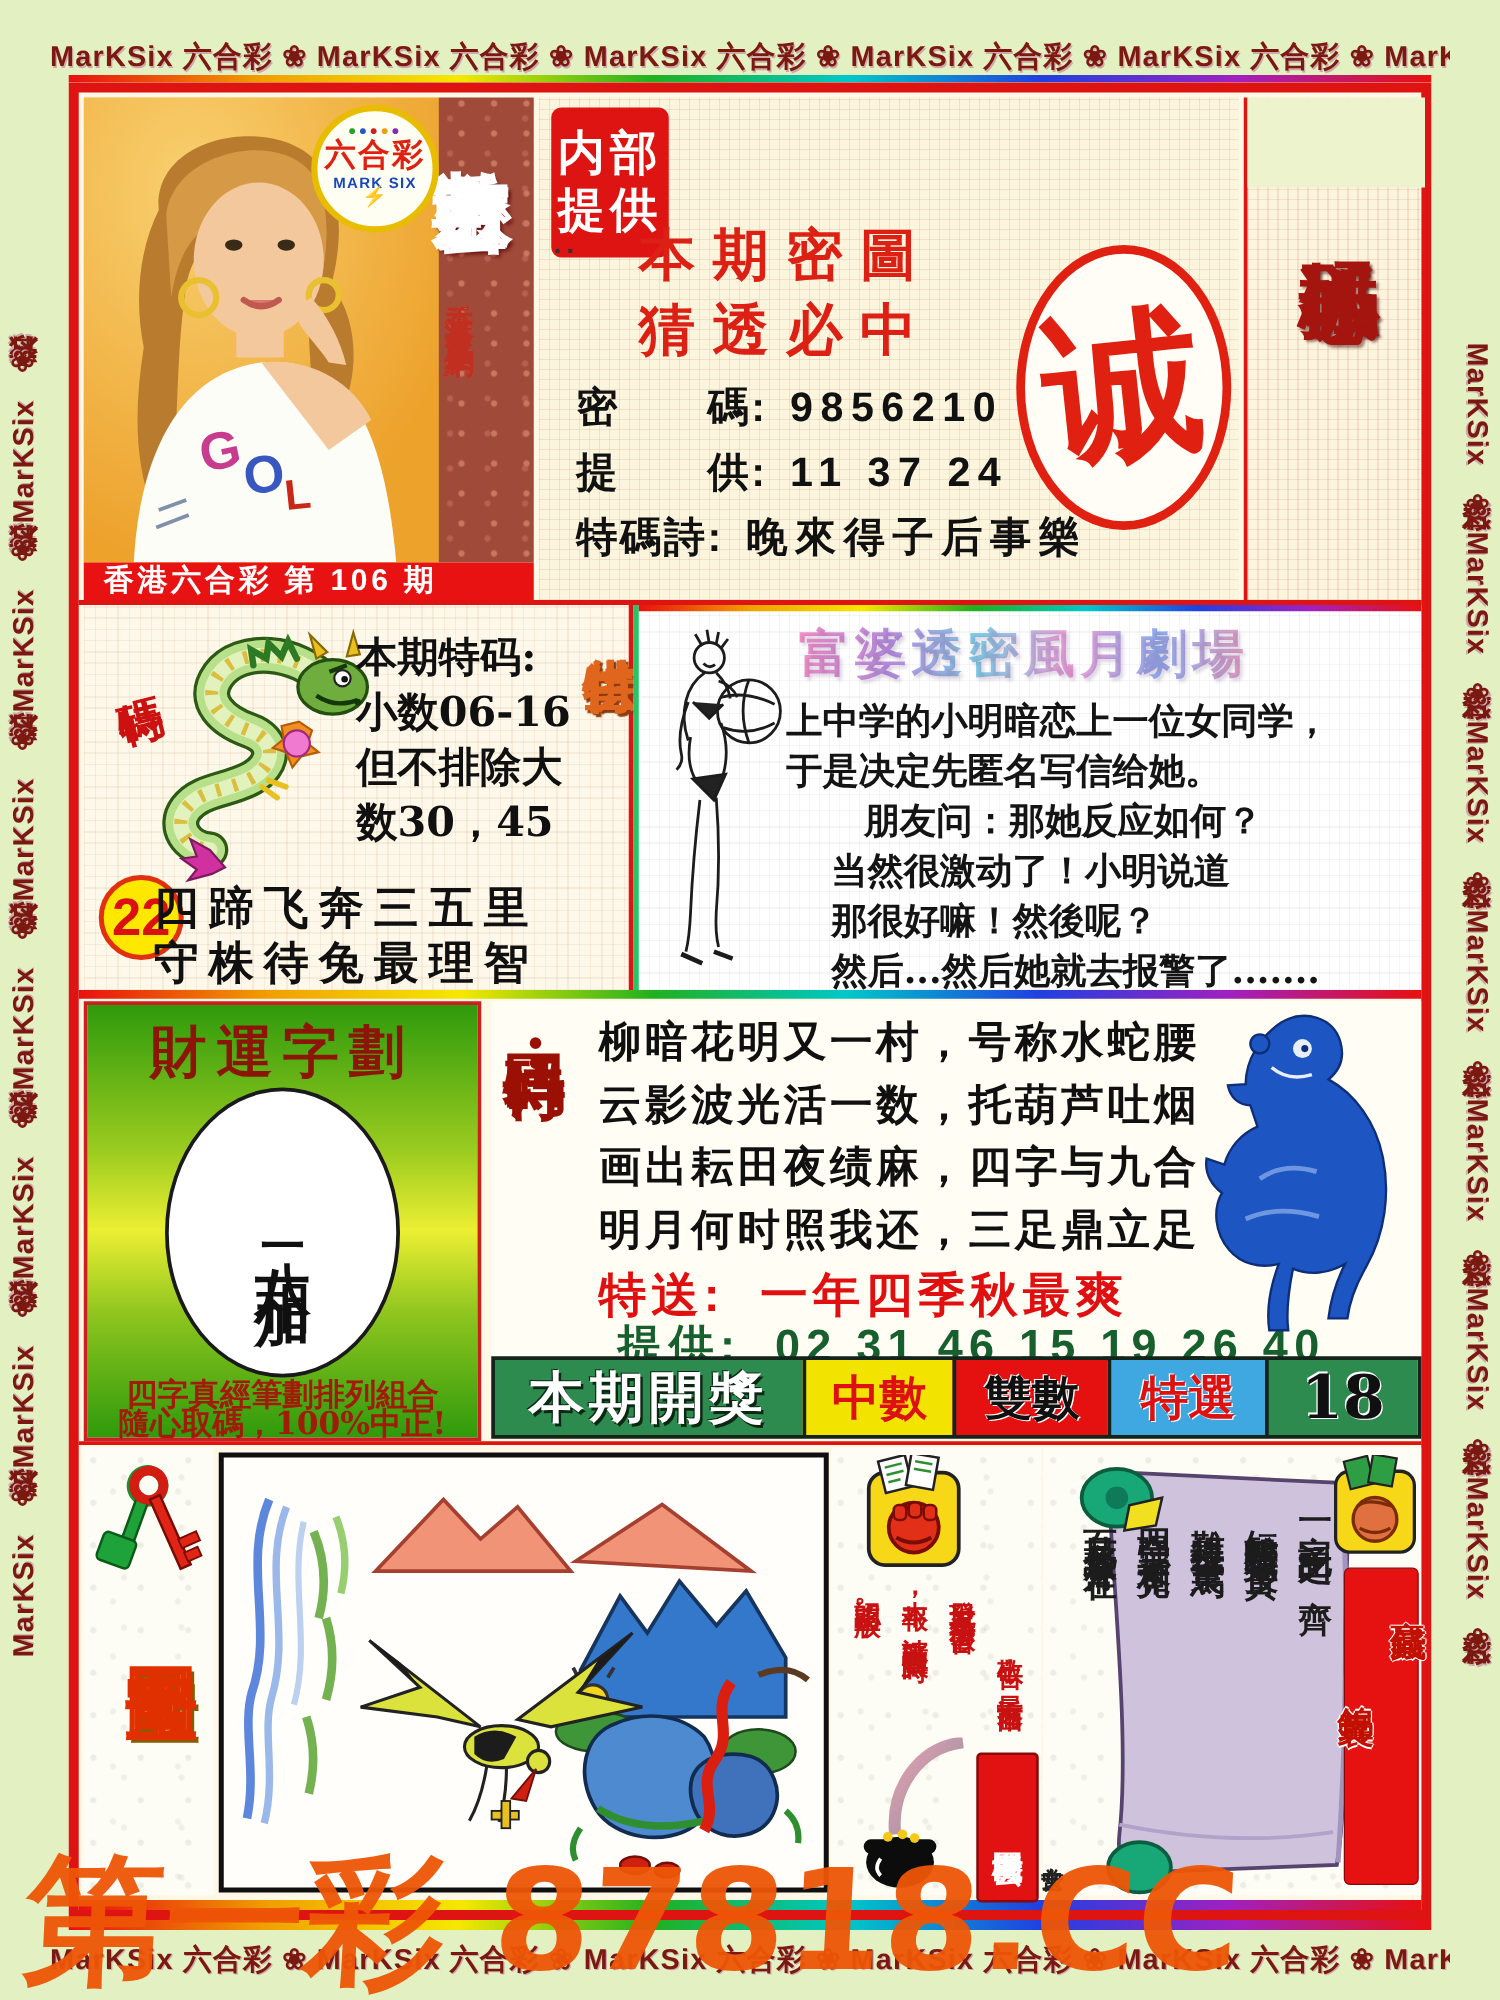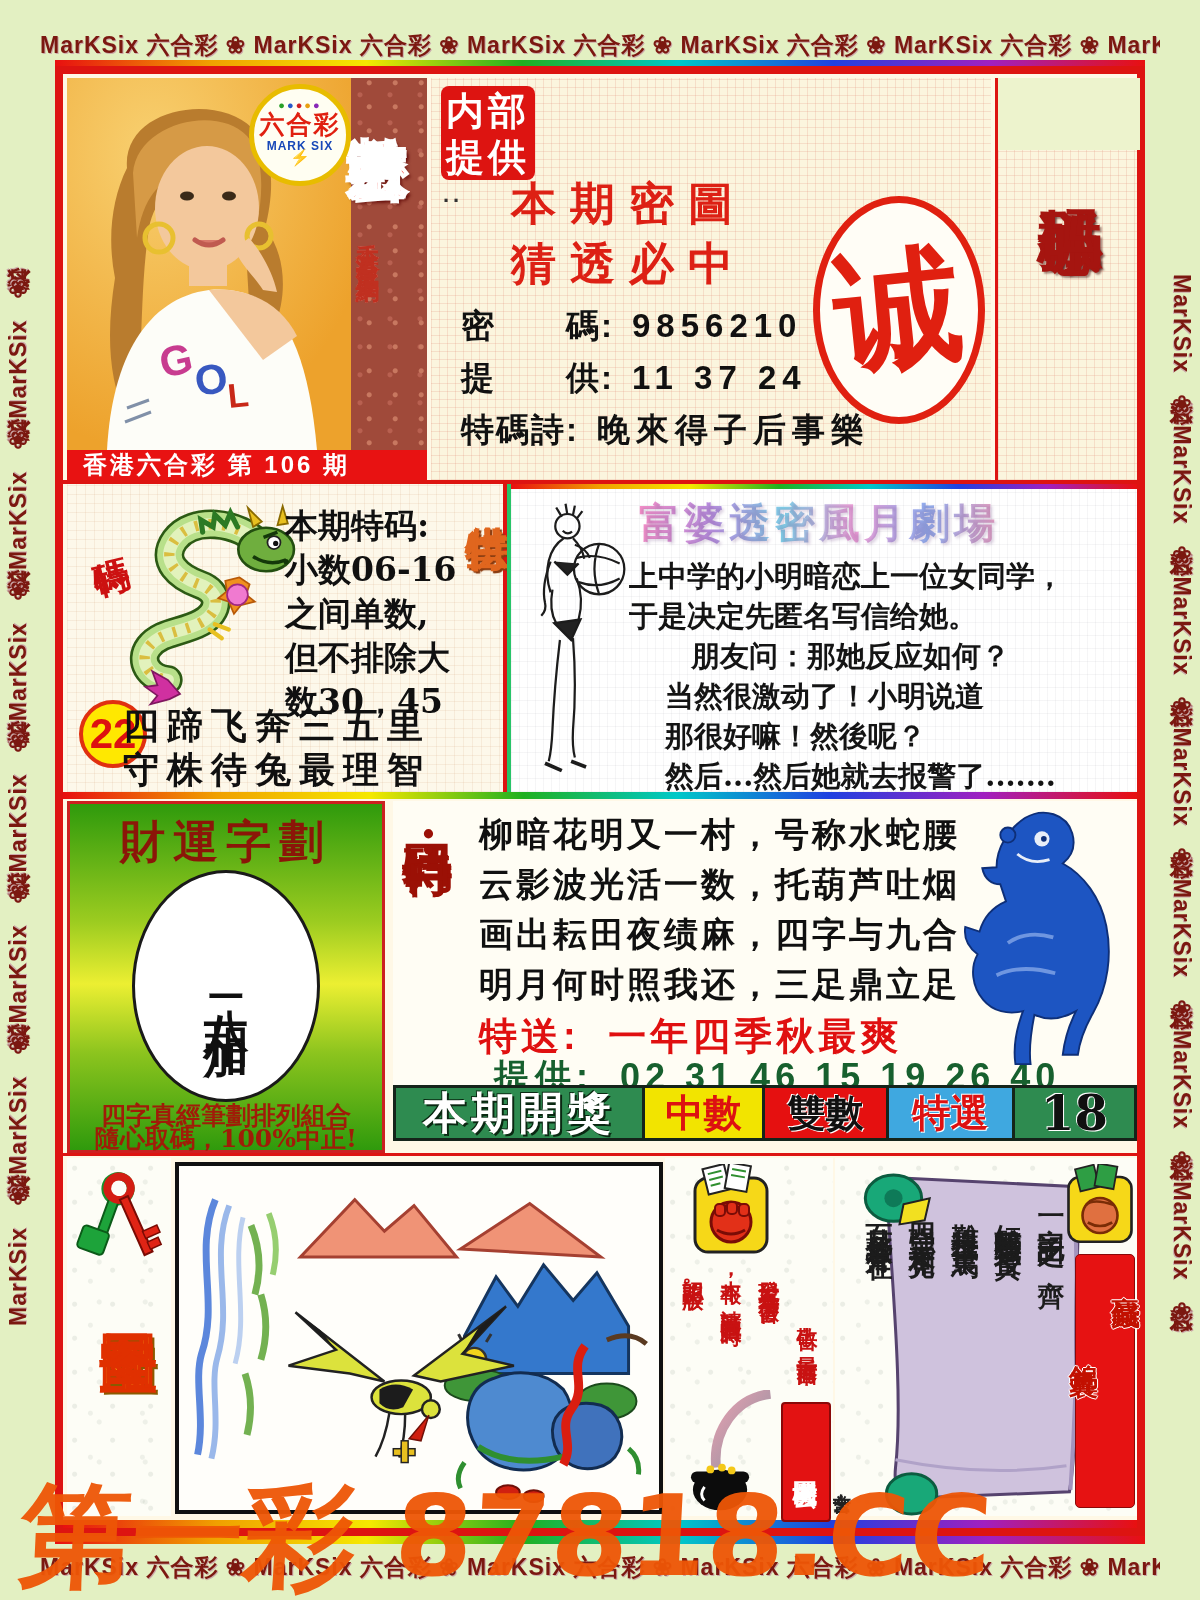--- a/index.html
+++ b/index.html
@@ -44,21 +44,21 @@
     -webkit-text-stroke:.8px #c03020;letter-spacing:9px;}
   .logo{left:182px;top:6px;width:102px;height:102px;border-radius:50%;background:#fffef2;
     border:5px solid #e8bc00;box-sizing:border-box;text-align:center;}
   .logo-dots{margin-top:10px;font-size:11px;letter-spacing:2px;}
   .logo-cn{font-size:25px;font-weight:900;color:#e02010;letter-spacing:2px;line-height:1.1;}
   .logo-en{font-size:12px;font-weight:bold;color:#1848b8;letter-spacing:1px;}
   .issue-bar{left:4px;top:376px;width:360px;height:30px;background:#e81212;color:#fff;
     font-size:24px;font-weight:bold;line-height:30px;padding-left:16px;box-sizing:border-box;letter-spacing:3px;}
   
   .secret-panel{left:368px;top:4px;width:560px;height:402px;}
-  .badge{left:10px;top:8px;width:94px;height:94px;background:#dd1411;border-radius:8px;
+  .badge{left:10px;top:8px;width:94px;height:120px;background:#dd1411;border-radius:8px;
     color:#fff;font-weight:900;font-size:38px;line-height:46px;text-align:center;
     display:flex;flex-wrap:wrap;align-items:center;justify-content:center;
     letter-spacing:4px;padding:2px;box-sizing:border-box;}
   .badge span{width:90px;}
   .dots{left:12px;top:104px;font-size:22px;font-weight:bold;color:#333;letter-spacing:4px;}
   .headline{left:54px;font-size:45px;font-weight:900;color:#dd2014;letter-spacing:14px;
     font-family:"DejaVu Serif",serif;margin-left:26px;}
   .srow{left:30px;font-size:33px;font-weight:bold;color:#111;letter-spacing:2px;white-space:nowrap;}
   .srow b{font-weight:bold;margin-left:18px;letter-spacing:6px;}
   .stamp{left:382px;top:118px;width:172px;height:228px;border:7px solid #e02010;border-radius:50%;
@@ -114,21 +114,21 @@
   
   .poem-panel{left:330px;top:727px;width:744px;height:284px;background:#fffdf4;}
   .poem-side{left:8px;top:6px;font-size:50px;line-height:1.1;font-weight:900;color:#9b1005;
     font-family:"DejaVu Serif",serif;}
   .poem-lines{left:86px;top:8px;font-size:34px;line-height:50px;font-weight:900;color:#101010;
     letter-spacing:3px;font-family:"DejaVu Serif",serif;white-space:nowrap;}
   .special-line{left:86px;top:210px;font-size:38px;font-weight:900;color:#e01010;letter-spacing:4px;white-space:nowrap;}
   .provide-line{left:86px;top:252px;font-size:36px;font-weight:900;color:#17602e;letter-spacing:5px;white-space:nowrap;margin-left:15px;}
   .monkey-box{left:552px;top:0px;width:192px;height:284px;}
   
-  .result-bar{left:330px;top:1011px;width:744px;height:56px;display:flex;border:3px solid #15241a;box-sizing:border-box;}
+  .result-bar{left:330px;top:1011px;width:744px;height:66px;display:flex;border:3px solid #15241a;box-sizing:border-box;}
   .rcell{height:100%;display:flex;align-items:center;justify-content:center;font-weight:900;
     box-sizing:border-box;border-left:3px solid #15241a;}
   .rcell:first-child{border-left:none;}
   .rc0{width:246px;background:#2e8b50;color:#fff;font-size:44px;letter-spacing:4px;
     text-shadow:2px 2px 0 #0a2812,-1px -1px 0 #0a2812;}
   .rc1{width:120px;background:#f2e400;color:#dd1111;font-size:38px;}
   .rc2{width:124px;background:#e51010;color:#101010;font-size:38px;
     text-shadow:1px 1px 0 #fff,-1px -1px 0 #fff;}
   .rc3{width:126px;background:#3fa8e0;color:#dd1111;font-size:38px;
     text-shadow:1px 1px 0 #fff,-1px -1px 0 #fff;}
@@ -278,21 +278,20 @@
       <polygon points="152,88 164,96 160,108 170,116 154,120 146,130 140,116 128,112 138,104 136,92" fill="#f09020" stroke="#b85a08" stroke-width="2"></polygon>
       <circle cx="150" cy="108" r="12" fill="#f07ad0" stroke="#a02880" stroke-width="2"></circle>
 
       <polygon points="70,206 52,196 58,212 44,214 58,224 50,234 72,228 84,222" fill="#d030a0" stroke="#801860" stroke-width="2"></polygon>
 
       <path d="M118,148 l14,10 M124,142 l16,6" stroke="#e8c020" stroke-width="5" stroke-linecap="round"></path>
     </svg>
     <div class="abs tip-block">
       <div>本期特码:</div>
       <div>小数06-16</div>
-      <div>之间单数,</div>
       <div>但不排除大</div>
       <div>数30，45</div>
     </div>
     <div class="abs verse" style="top:218px;">四蹄飞奔三五里</div>
     <div class="abs verse" style="top:262px;">守株待兔最理智</div>
     <div class="abs zside vtext">生肖特供</div>
   </div>
 
   <div class="abs story-panel">
     <div class="abs story-rainbow rainbow"></div>

